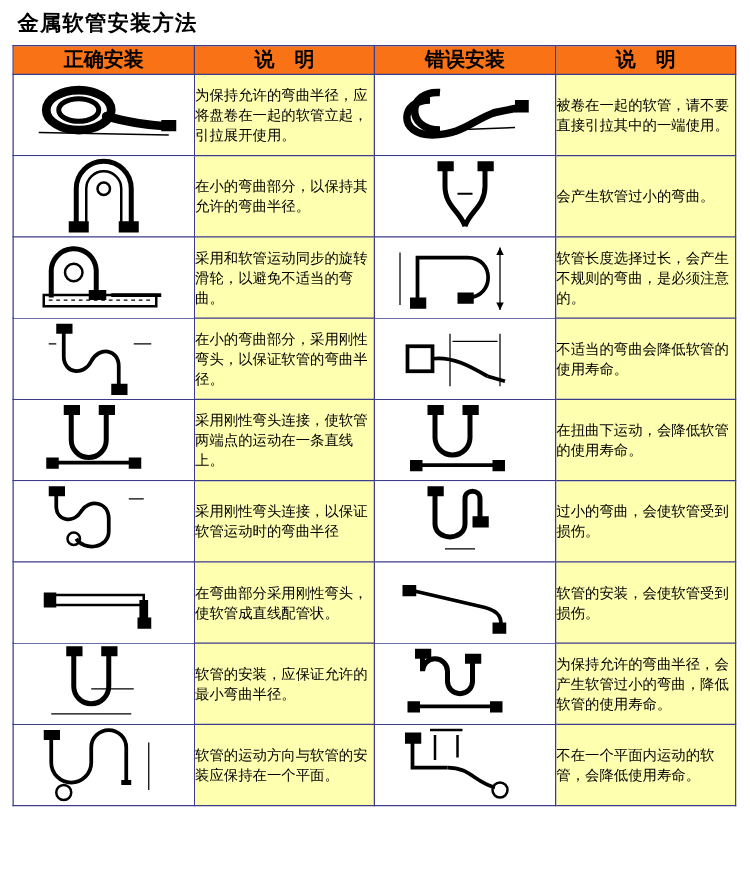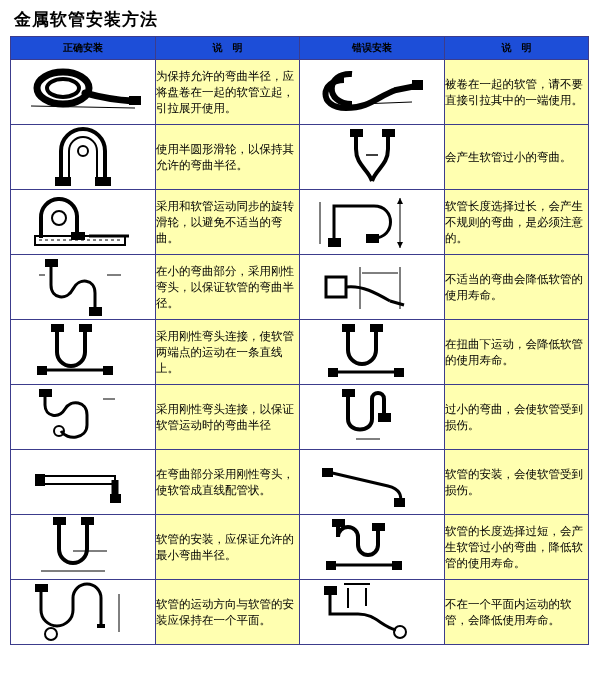--- a/index.html
+++ b/index.html
@@ -32,23 +32,23 @@
     border-collapse: collapse;
     width: 578px;
     table-layout: fixed;
   }
   table.main td, table.main th {
     border: 1px solid #3c3c8c;
     padding: 0;
     vertical-align: middle;
   }
   thead th {
-    background: #1d4ed8;
+    background: #f97316;
     height: 22px;
-    font-size: 10px;
+    font-size: 16px;
     font-weight: bold;
     text-align: center;
     color: #000;
   }
   col.c-img { width: 145px; }
   col.c-txt { width: 144px; }
   td.img-cell {
     background: #ffffff;
     height: 64px;
     text-align: center;
@@ -117,21 +117,21 @@
       <tr class="row-h">
         <td class="img-cell">
           <svg class="fig" viewBox="0 0 143 64">
             <path d="M50 56 L50 26 A22 22 0 0 1 94 26 L94 56" fill="none" stroke="#000" stroke-width="4"></path>
             <path d="M58 56 L58 26 A14 14 0 0 1 86 26 L86 56" fill="none" stroke="#000" stroke-width="2"></path>
             <rect x="44" y="52" width="16" height="9" fill="#000"></rect>
             <rect x="84" y="52" width="16" height="9" fill="#000"></rect>
             <circle cx="72" cy="26" r="5" fill="none" stroke="#000" stroke-width="2"></circle>
           </svg>
         </td>
-        <td class="txt-cell">使用半圆形滑轮，以保持其允许的弯曲半径。</td>
+        <td class="txt-cell">在小的弯曲部分，以保持其允许的弯曲半径。</td>
         <td class="img-cell">
           <svg class="fig" viewBox="0 0 143 64">
             <path d="M56 8 L56 24 C56 40 68 44 72 56" fill="none" stroke="#000" stroke-width="4"></path>
             <path d="M88 8 L88 24 C88 40 76 44 72 56" fill="none" stroke="#000" stroke-width="4"></path>
             <rect x="50" y="4" width="13" height="8" fill="#000"></rect>
             <rect x="82" y="4" width="13" height="8" fill="#000"></rect>
             <path d="M66 30 L78 30" stroke="#000" stroke-width="1.5"></path>
           </svg>
         </td>
         <td class="txt-cell">会产生软管过小的弯曲。</td>
@@ -267,21 +267,21 @@
         <td class="img-cell">
           <svg class="fig" viewBox="0 0 143 64">
             <path d="M38 8 L38 22 A10 10 0 0 1 58 22 L58 30 A10 10 0 0 0 78 30 L78 12" fill="none" stroke="#000" stroke-width="4"></path>
             <rect x="32" y="4" width="13" height="8" fill="#000"></rect>
             <rect x="72" y="8" width="13" height="8" fill="#000"></rect>
             <path d="M30 50 L96 50" stroke="#000" stroke-width="3"></path>
             <rect x="26" y="46" width="10" height="9" fill="#000"></rect>
             <rect x="92" y="46" width="10" height="9" fill="#000"></rect>
           </svg>
         </td>
-        <td class="txt-cell">软管的长度选择过短，会产生软管过小的弯曲，降低软管的使用寿命。</td>
+        <td class="txt-cell">为保持允许的弯曲半径，会产生软管过小的弯曲，降低软管的使用寿命。</td>
       </tr>
 
       <tr class="row-h">
         <td class="img-cell">
           <svg class="fig" viewBox="0 0 143 64">
             <path d="M30 8 L30 30 A16 16 0 0 0 62 30 L62 18 A14 14 0 0 1 90 18 L90 44" fill="none" stroke="#000" stroke-width="3"></path>
             <rect x="24" y="4" width="13" height="8" fill="#000"></rect>
             <circle cx="40" cy="54" r="6" fill="none" stroke="#000" stroke-width="2"></circle>
             <path d="M86 46 L94 46" stroke="#000" stroke-width="4"></path>
             <path d="M108 14 L108 52" stroke="#000" stroke-width="1"></path>

